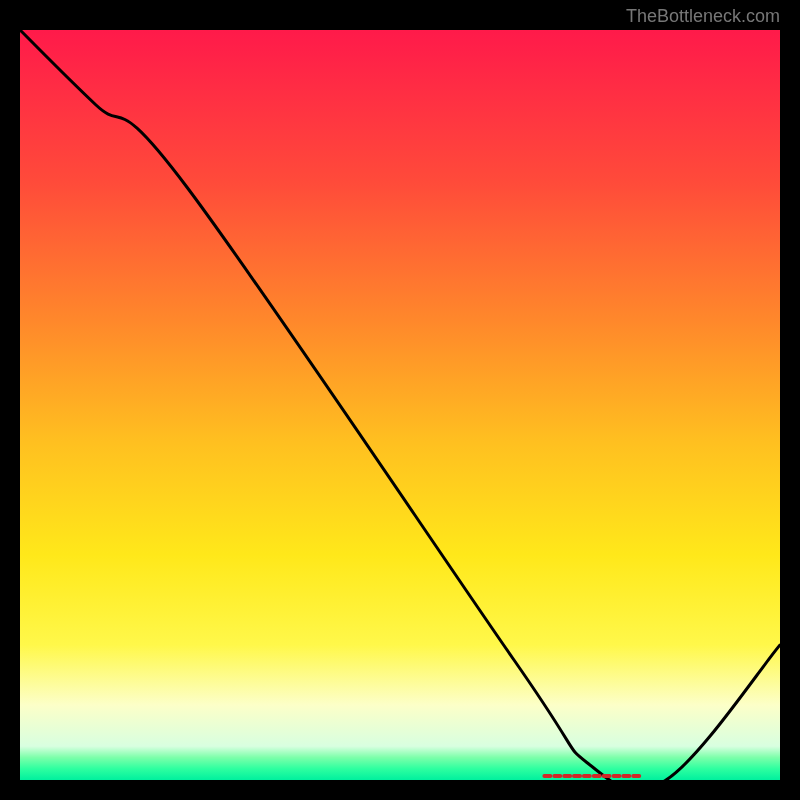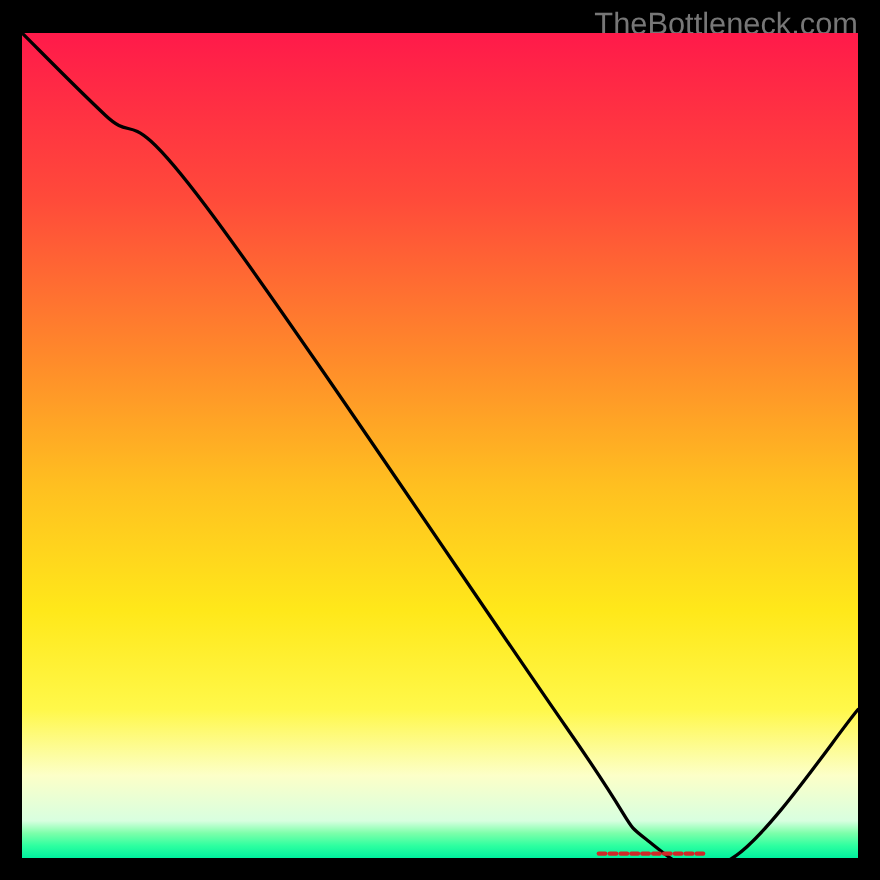--- a/index.html
+++ b/index.html
@@ -9,21 +9,21 @@
     height: 800px;
     background: #000000;
     position: relative;
     font-family: Arial, sans-serif;
   }
   .watermark {
     position: absolute;
     top: 6px;
     right: 20px;
     color: #777;
-    font-size: 28px;
+    font-size: 18px;
     font-family: Arial, sans-serif;
   }
   .plot-area {
     position: absolute;
     left: 20px;
     top: 30px;
     width: 760px;
     height: 750px;
   }
   svg {

